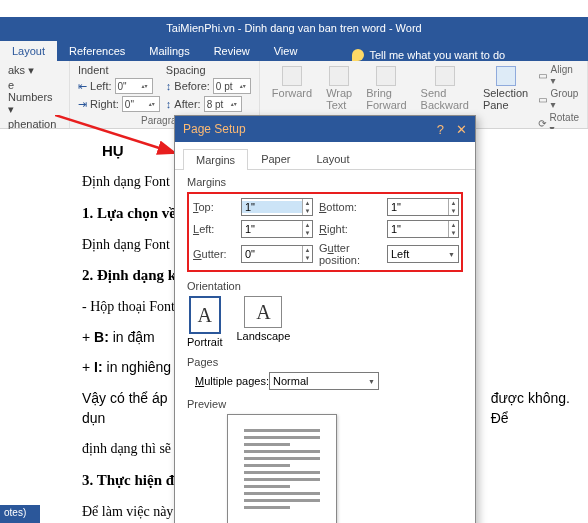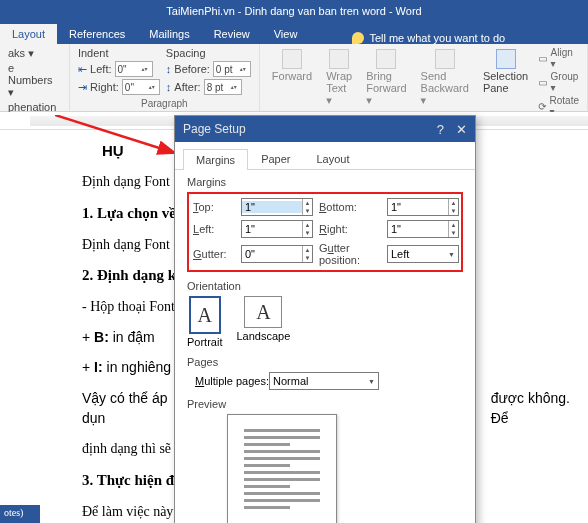--- a/index.html
+++ b/index.html
@@ -1,19 +1,19 @@
 <!DOCTYPE html>
 <html><head>
 <meta charset="utf-8">
 <style>
 * { box-sizing: border-box; margin: 0; padding: 0; font-family: 'Segoe UI', Tahoma, sans-serif; }
 body { width: 588px; height: 523px; background: #fff; overflow: hidden; position: relative; font-size: 11px; }
 
 
-.titlebar { background: #2b579a; color: #fff; height: 22px; display: flex; align-items: center; justify-content: center; font-size: 11px; }
+.titlebar { background: #2b579a; color: #fff; height: 22px; display: flex; align-items: center; justify-content: center; font-size: 11px; margin-top: 17px; }
 
 
 .ribbontabs { background: #2b579a; height: 22px; display: flex; align-items: flex-end; padding-left: 0; }
 .ribbontabs .tab { color: #fff; padding: 4px 12px; font-size: 11px; cursor: pointer; }
 .ribbontabs .tab.active { background: #f3f3f3; color: #2b579a; }
 .ribbontabs .tellme { color: #fff; margin-left: 15px; display: flex; align-items: center; gap: 5px; padding-left: 28px; }
 .ribbontabs .bulb { width: 12px; height: 12px; background: #ffd966; border-radius: 50% 50% 50% 0; }
 
 
 .ribbon { background: #f3f3f3; height: 68px; border-bottom: 1px solid #d4d4d4; display: flex; font-size: 11px; color: #444; }
@@ -37,21 +37,21 @@
 
 .docarea { position: absolute; top: 130px; left: 0; right: 0; bottom: 0; background: #fff; padding-left: 82px; padding-top: 10px; }
 .docline { font-family: 'Times New Roman', serif; font-size: 14px; color: #000; margin-bottom: 11px; line-height: 1.4; }
 .docline.heading { font-weight: bold; font-size: 15px; }
 
 
 .arrow { position: absolute; top: 115px; left: 55px; width: 130px; height: 40px; pointer-events:none; z-index: 5;}
 
 
 .dialog { position: absolute; top: 115px; left: 174px; width: 302px; background: #fff; border: 1px solid #8a8a8a; box-shadow: 3px 3px 8px rgba(0,0,0,0.25); z-index: 20; }
-.dlg-title { background: #2b579a; color: #e5e5e5; height: 26px; display: flex; align-items: center; justify-content: space-between; padding: 0 8px; font-size: 12px; }
+.dlg-title { background: #2b579a; color: #fdba74; height: 26px; display: flex; align-items: center; justify-content: space-between; padding: 0 8px; font-size: 12px; }
 .dlg-title .tbtns { display:flex; gap:12px; font-size:13px; }
 .dlg-tabs { display: flex; border-bottom: 1px solid #d4d4d4; background:#fff; padding-left:8px; padding-top:6px; }
 .dlg-tabs .dtab { padding: 4px 12px; font-size: 11px; color:#444; border:1px solid transparent; border-bottom:none; cursor:pointer; }
 .dlg-tabs .dtab.active { border-color:#d4d4d4; background:#fff; position:relative; top:1px; }
 .dlg-body { padding: 6px 12px 10px; }
 .section { margin-bottom: 8px; }
 .section .slabel { font-size: 11px; color:#444; margin-bottom: 4px; }
 .redbox { border: 2px solid #e81e1e; padding: 4px 4px; }
 .mgrid { display: grid; grid-template-columns: 42px 72px 62px 72px; gap: 4px 6px; align-items: center; font-size: 11px; }
 .mgrid label { color:#444; }
@@ -68,21 +68,21 @@
 .obtn .obox { width:32px; height:38px; border:1px solid #888; background:#fff; display:flex; align-items:center; justify-content:center; }
 .obtn.landscape .obox { width:38px; height:32px; }
 .obtn.sel .obox { border:2px solid #2b579a; }
 .obtn .obox .letter { font-family:'Times New Roman',serif; font-size:20px; color:#333; }
 
 .prevbox { width:110px; height:130px; border:1px solid #888; margin:4px 0 4px 40px; padding:14px 16px; background:#fff; box-shadow:1px 1px 3px rgba(0,0,0,0.2);}
 .prevbox .pline { height:3px; background:#999; margin-bottom:4px; }
 .prevbox .pline.short { width:60%; }
 .underline-letter { text-decoration: underline; }
 
-.statusbar { position:absolute; bottom:0; left:0; height:18px; background:#2b579a; width:40px; color:#fff; font-size:10px; padding:2px 4px;font-family:Liberation Serif, serif;}
+.statusbar { position:absolute; bottom:0; left:0; height:18px; background:#2b579a; width:40px; color:#fff; font-size:10px; padding:2px 4px;}
 </style>
 </head>
 <body>
 
 <div class="titlebar">
   <span>TaiMienPhi.vn - Dinh dang van ban tren word  -  Word</span>
 </div>
 
 <div class="ribbontabs">
   <div class="tab active">Layout</div>

